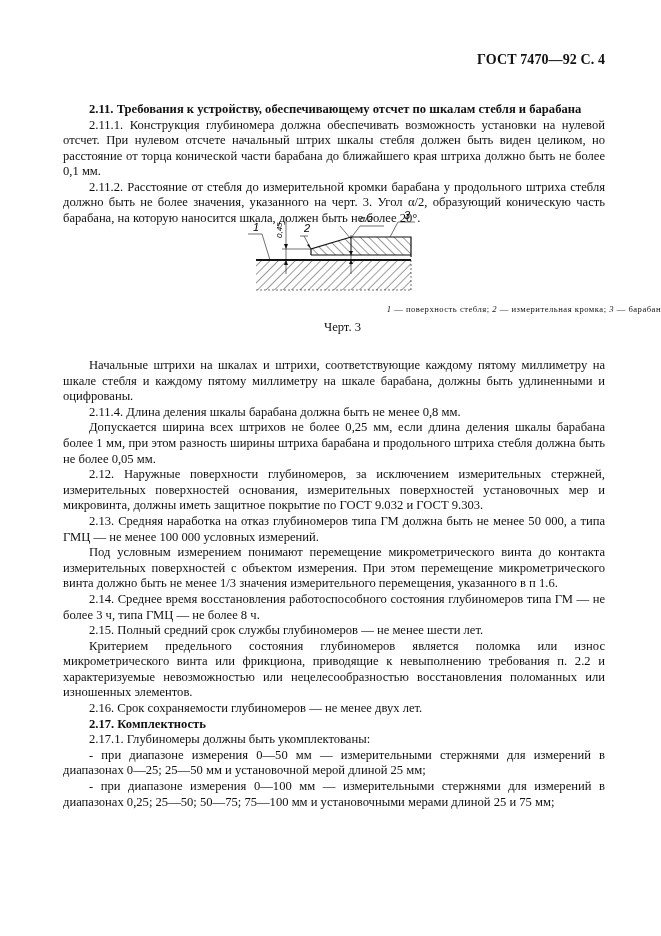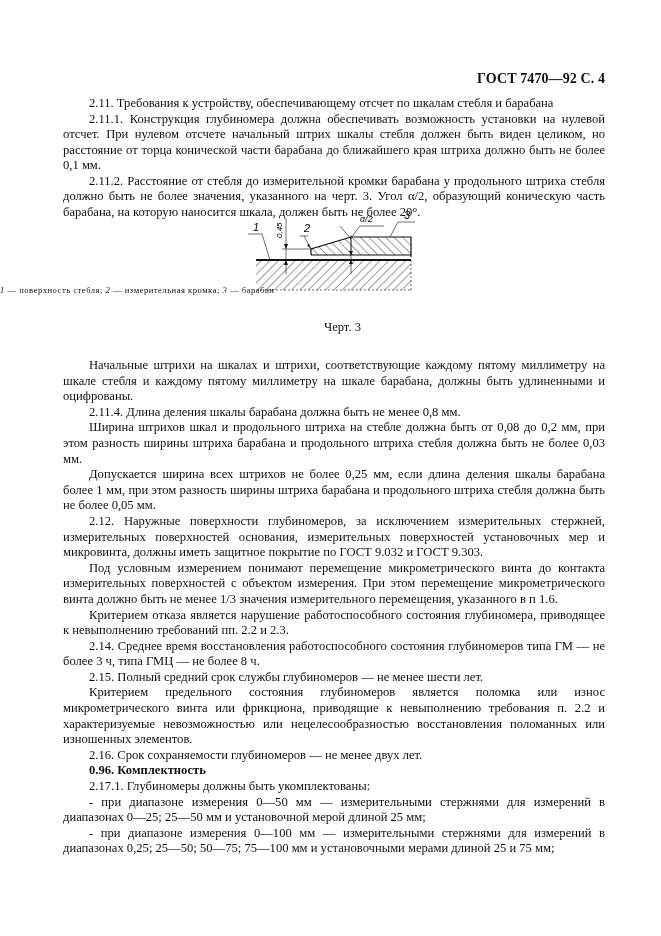--- a/index.html
+++ b/index.html
@@ -2,34 +2,34 @@
 <html><head>
 <meta charset="utf-8">
 <style>
   html, body { margin: 0; padding: 0; background: #ffffff; }
   body {
     width: 661px; height: 936px; position: relative; overflow: hidden;
     font-family: "Liberation Serif", "DejaVu Serif", serif;
     color: #111111;
   }
   .page-header {
-    position: absolute; top: 71px; right: 56px;
+    position: absolute; top: 52px; right: 56px;
     font-size: 14px; font-weight: bold; letter-spacing: 0.1px;
   }
   .body-text {
     position: absolute; left: 63px; width: 542px; top: 96px;
     font-size: 12.6px; line-height: 15.55px; text-align: justify;
   }
   .body-text p { margin: 0; text-indent: 26px; }
-  .body-text p.bold { font-weight: normal; }
+  .body-text p.bold { font-weight: bold; margin-top: 6px; }
   .figure {
     position: absolute; left: 220px; top: 208px; width: 230px; height: 85px;
   }
   .fig-caption {
-    position: absolute; top: 285px; left: 0; width: 661px; text-align: left;
+    position: absolute; top: 304px; left: 0; width: 661px; text-align: right;
     font-size: 8.6px; letter-spacing: 0.5px;
   }
   .fig-caption i { font-style: italic; }
   .fig-title {
     position: absolute; top: 320px; left: 12px; width: 661px; text-align: center;
     font-size: 12.6px;
   }
   .body-text2 {
     position: absolute; left: 63px; width: 542px; top: 358px;
     font-size: 12.6px; line-height: 15.6px; text-align: justify;
@@ -100,26 +100,25 @@
 
 <div class="fig-caption">
   <i>1</i><span> — поверхность стебля; </span><i>2</i><span> — измерительная кромка; </span><i>3</i><span> — барабан</span>
 </div>
 
 <div class="fig-title">Черт. 3</div>
 
 <div class="body-text2">
   <p>Начальные штрихи на шкалах и штрихи, соответствующие каждому пятому миллиметру на шкале стебля и каждому пятому миллиметру на шкале барабана, должны быть удлиненными и оцифрованы.</p>
   <p>2.11.4. Длина деления шкалы барабана должна быть не менее 0,8 мм.</p>
-  <p>Ширина штрихов шкал и продольного штриха на стебле должна быть от 0,08 до 0,2 мм, при этом разность ширины штриха барабана и продольного штриха стебля должна быть не более 0,03 мм.</p>
   <p>Допускается ширина всех штрихов не более 0,25 мм, если длина деления шкалы барабана более 1 мм, при этом разность ширины штриха барабана и продольного штриха стебля должна быть не более 0,05 мм.</p>
   <p>2.12. Наружные поверхности глубиномеров, за исключением измерительных стержней, измерительных поверхностей основания, измерительных поверхностей установочных мер и микровинта, должны иметь защитное покрытие по ГОСТ 9.032 и ГОСТ 9.303.</p>
+  <p>2.13. Средняя наработка на отказ глубиномеров типа ГМ должна быть не менее 50 000, а типа ГМЦ — не менее 100 000 условных измерений.</p>
   <p>Под условным измерением понимают перемещение микрометрического винта до контакта измерительных поверхностей с объектом измерения. При этом перемещение микрометрического винта должно быть не менее 1/3 значения измерительного перемещения, указанного в п 1.6.</p>
-  <p>Критерием отказа является нарушение работоспособного состояния глубиномера, приводящее к невыполнению требований пп. 2.2 и 2.3.</p>
   <p>2.14. Среднее время восстановления работоспособного состояния глубиномеров типа ГМ — не более 3 ч, типа ГМЦ — не более 8 ч.</p>
   <p>2.15. Полный средний срок службы глубиномеров — не менее шести лет.</p>
   <p>Критерием предельного состояния глубиномеров является поломка или износ микрометрического винта или фрикциона, приводящие к невыполнению требования п. 2.2 и характеризуемые невозможностью или нецелесообразностью восстановления поломанных или изношенных элементов.</p>
   <p>2.16. Срок сохраняемости глубиномеров — не менее двух лет.</p>
-  <p class="bold">0.96. Комплектность</p>
+  <p class="bold">2.17. Комплектность</p>
   <p>2.17.1. Глубиномеры должны быть укомплектованы:</p>
   <p>- при диапазоне измерения 0—50 мм — измерительными стержнями для измерений в диапазонах 0—25; 25—50 мм и установочной мерой длиной 25 мм;</p>
   <p>- при диапазоне измерения 0—100 мм — измерительными стержнями для измерений в диапазонах 0,25; 25—50; 50—75; 75—100 мм и установочными мерами длиной 25 и 75 мм;</p>
 </div>
 
 </body></html>

